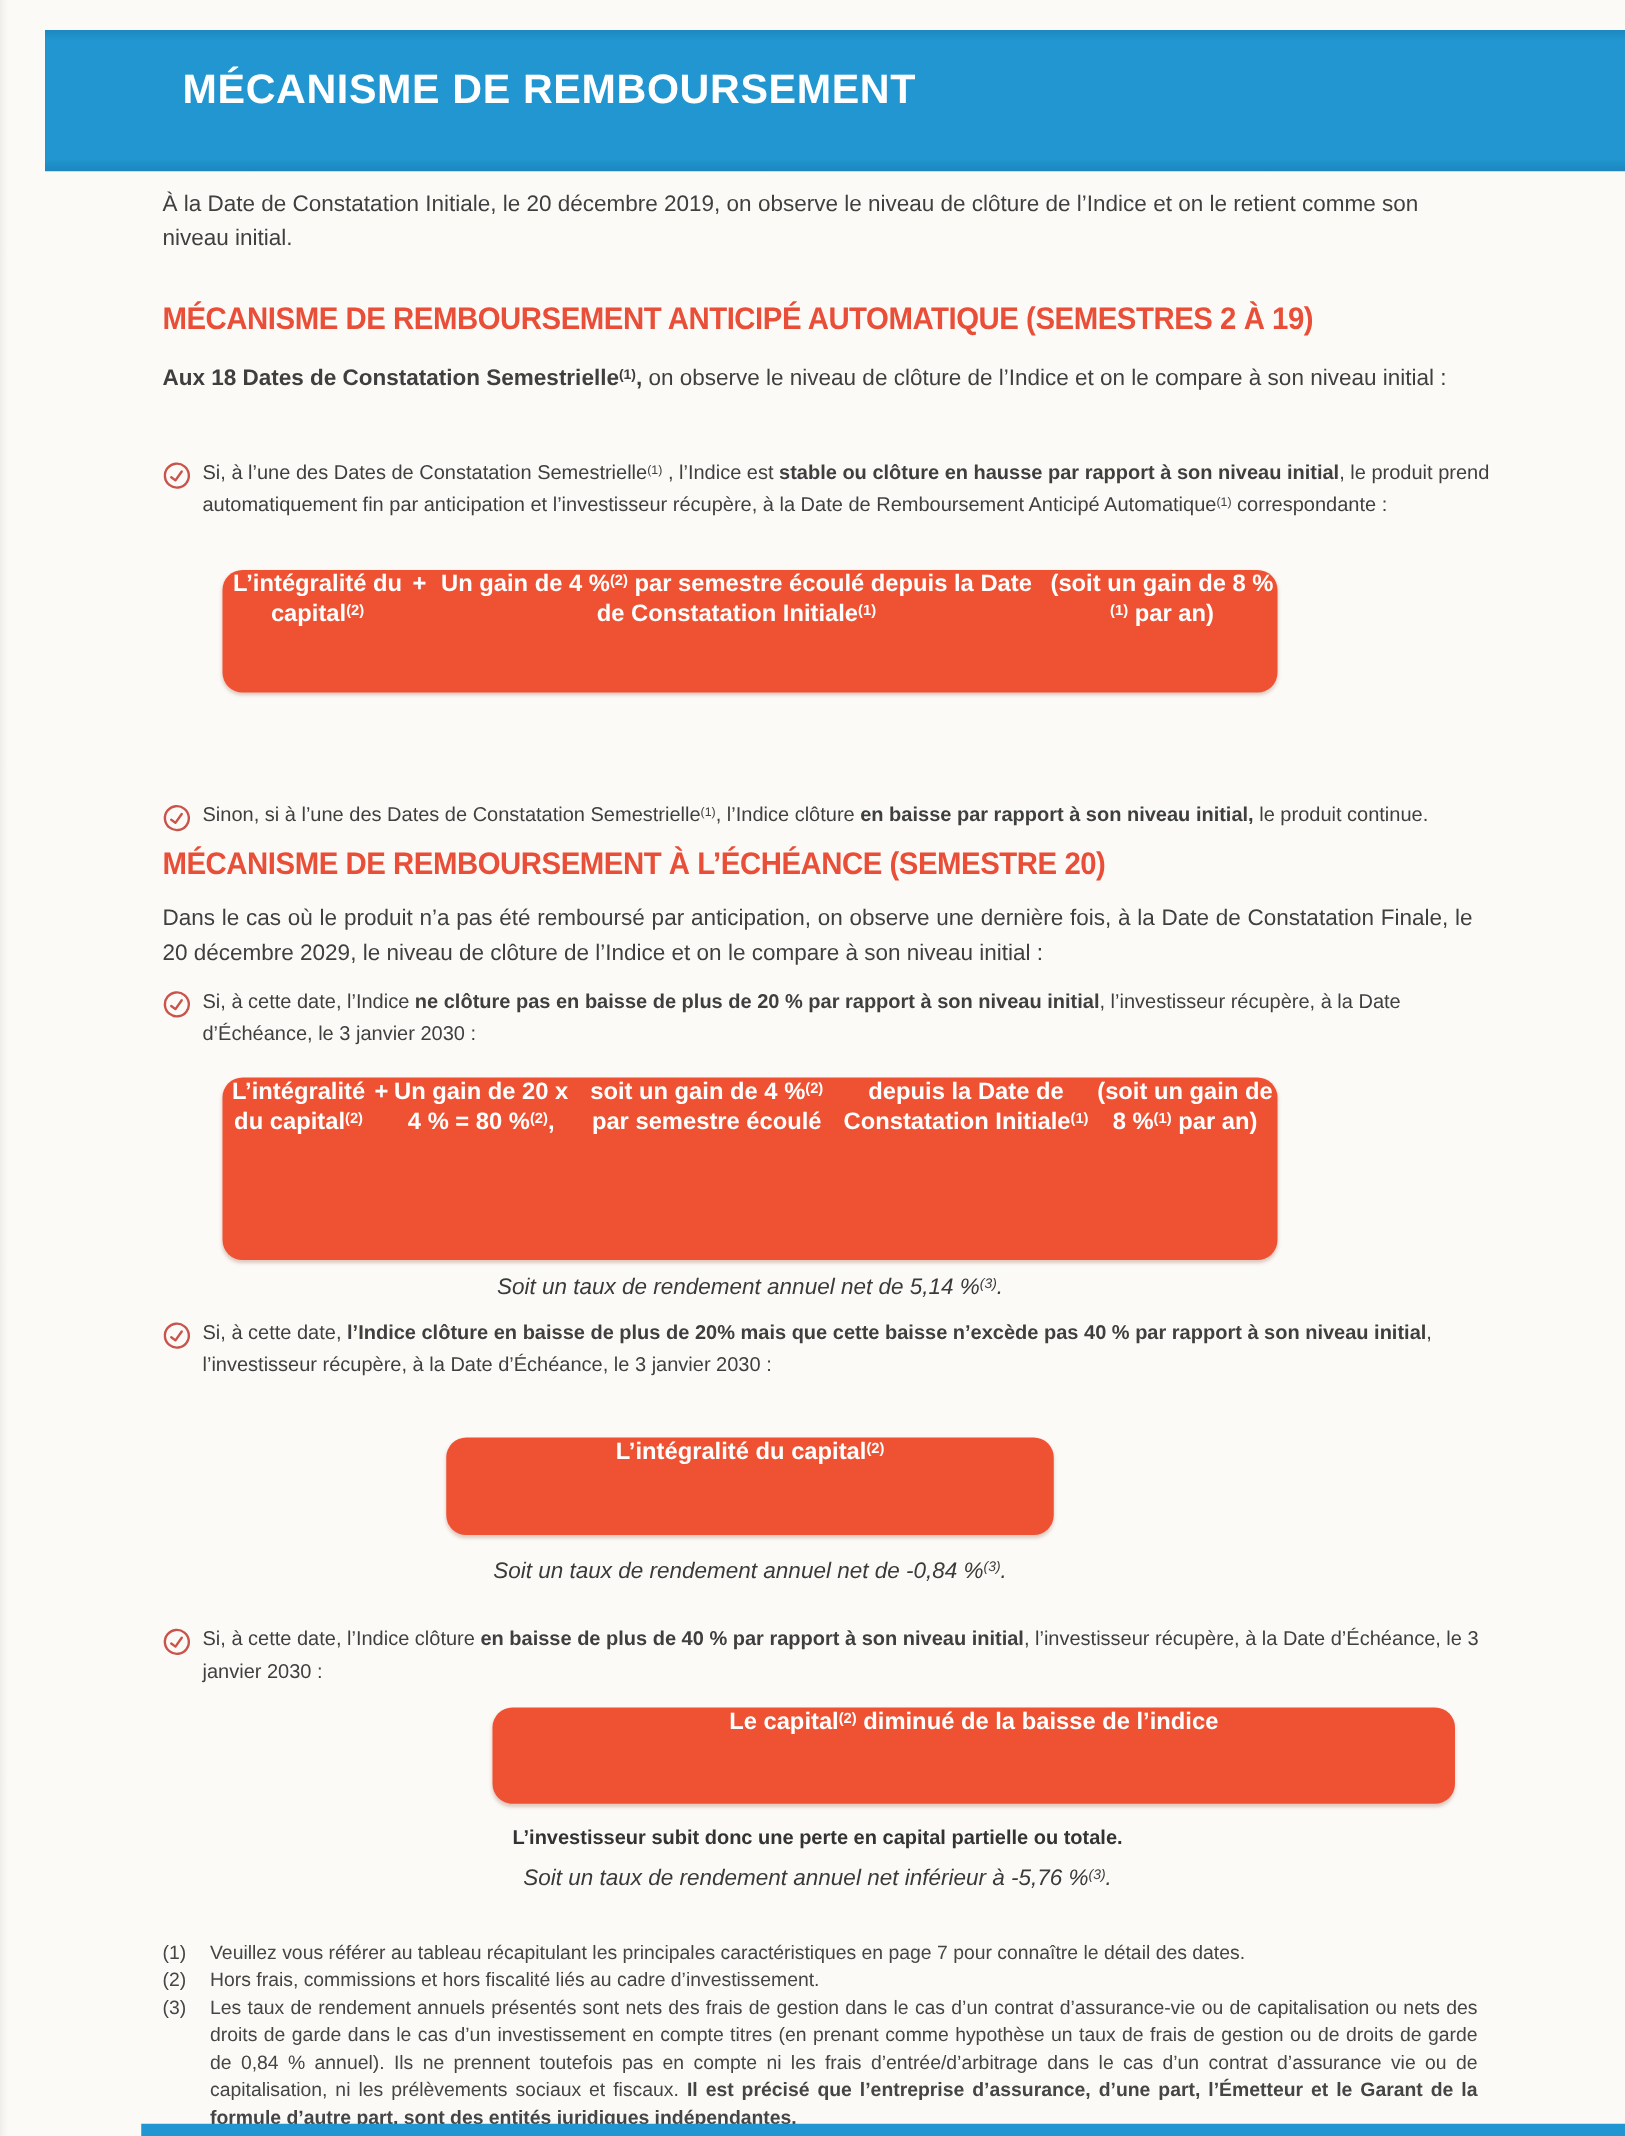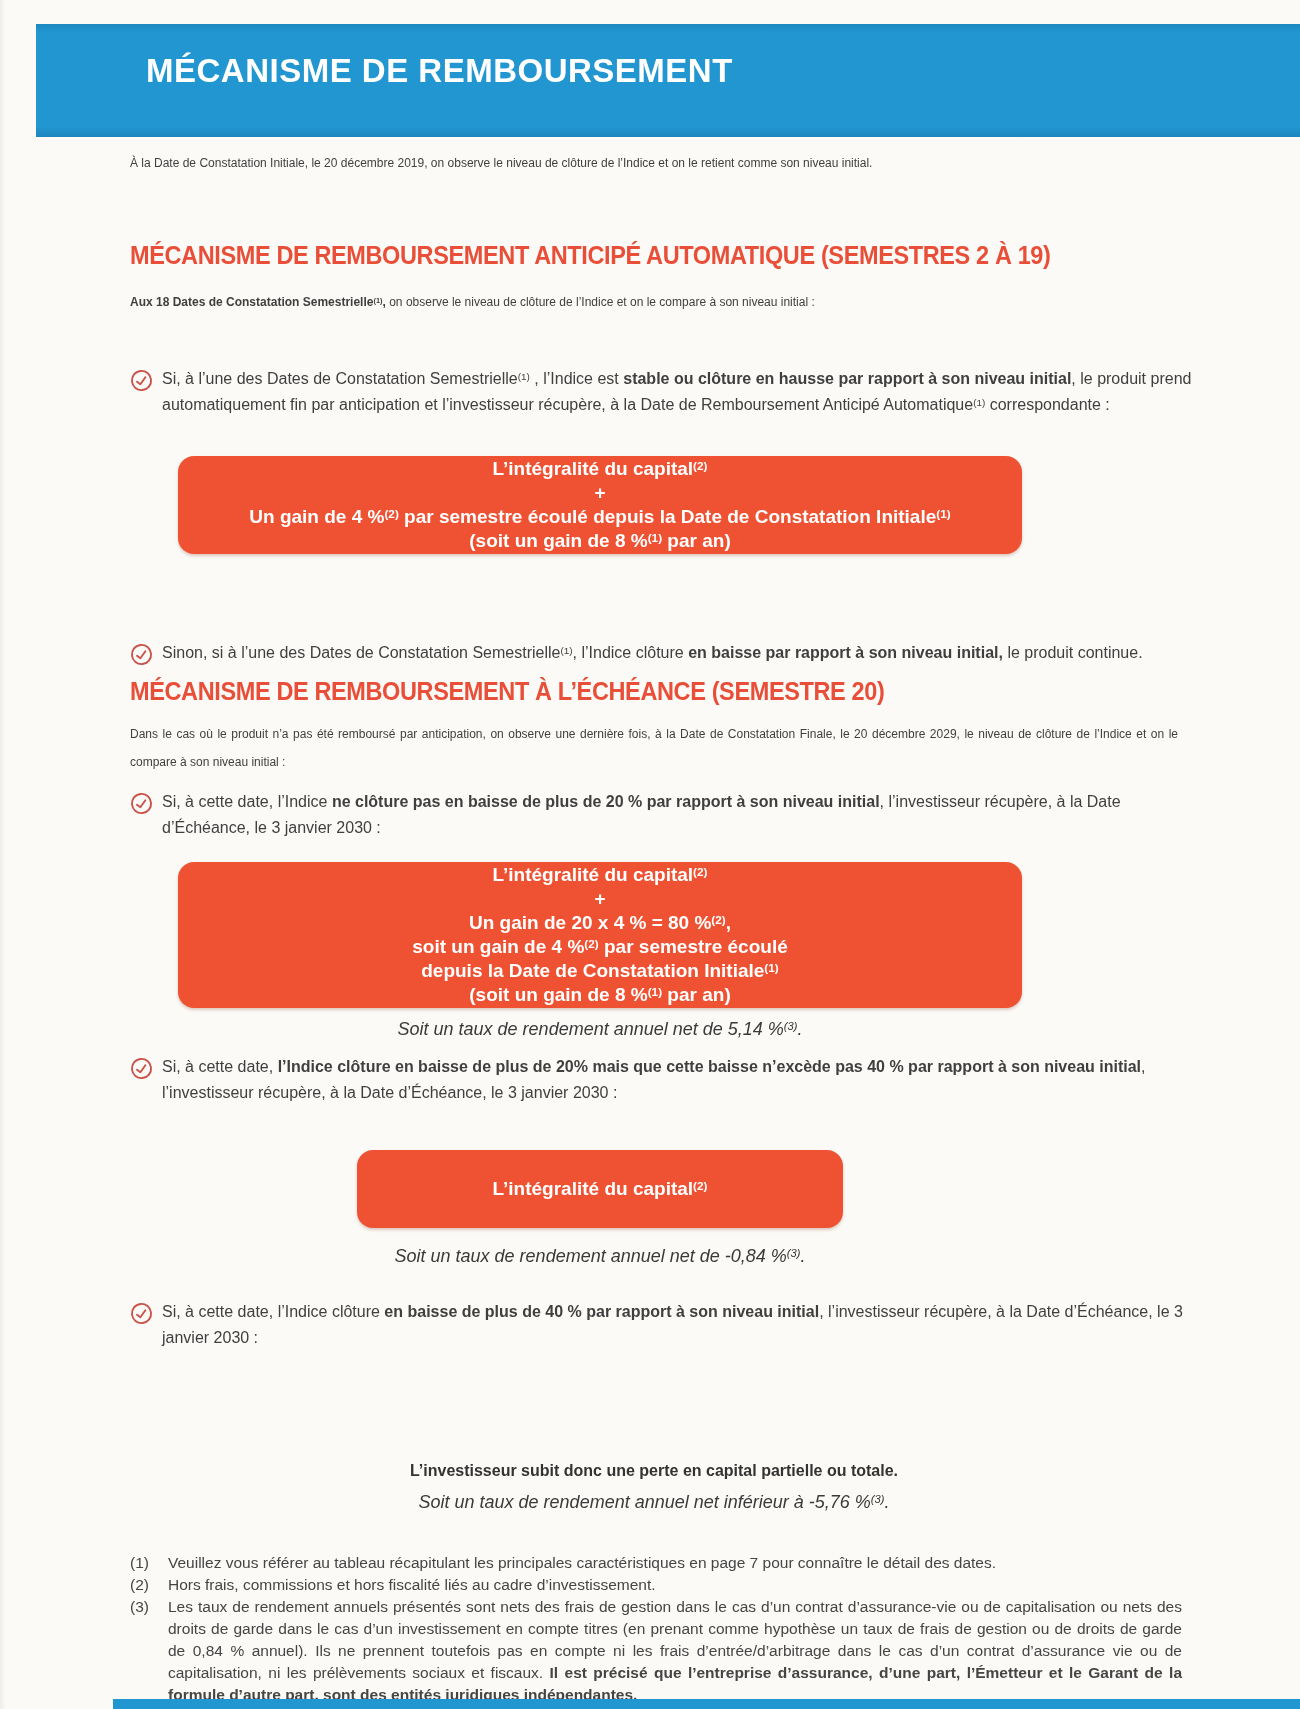--- a/index.html
+++ b/index.html
@@ -8,30 +8,30 @@
         -webkit-font-smoothing:antialiased;}
   .page::before{content:"";position:absolute;inset:0;pointer-events:none;
         background:linear-gradient(90deg,rgba(0,0,0,.05),rgba(0,0,0,0) 6px);}
   
   .banner{position:absolute;top:24px;left:36px;right:0;height:113px;
         background:linear-gradient(180deg,#1d88c0 0,var(--banner-blue,#2196d0) 7%,var(--banner-blue,#2196d0) 91%,#1d86be 100%);}
   .banner h1{margin:0;padding:27px 0 0 110px;font-size:33px;line-height:40px;color:#fff;
         font-weight:bold;letter-spacing:.5px;}
   
   .abs{position:absolute;margin:0;}
-  .body-txt{font-size:12px;line-height:27px;}
+  .body-txt{font-size:18px;line-height:27px;}
   .justify{text-align:justify;}
   .heading{font-size:25px;line-height:30px;font-weight:bold;color:var(--heading-orange,#e94f38);
         letter-spacing:-.4px;transform:scaleX(.94);transform-origin:left center;white-space:nowrap;}
   .bullet{padding-left:32px;font-size:16px;line-height:26px;}
   .check{position:absolute;left:0;top:3px;width:23px;height:23px;color:var(--check-red,#c9544b);
         transform:rotate(-6deg);}
   .check svg{display:block;width:100%;height:100%;}
   .obox{background:var(--box-orange,#ef5233);border-radius:16px;color:#fff;text-align:center;
-        font-weight:bold;font-size:19px;display:flex;flex-direction:column;justify-content:center;
+        font-weight:bold;font-size:19px;display:flex;flex-direction:row;justify-content:center;
         box-shadow:0 2px 3px rgba(140,50,25,.25);}
   .obox .boxline{line-height:24px;min-height:10px;}
   .note{font-size:18px;line-height:26px;font-style:italic;color:#3a3a3a;}
   .center{text-align:center;}
   .concl-b{font-size:16px;line-height:26px;font-weight:bold;color:#333;}
   .footnotes{font-size:15.5px;line-height:22px;color:#454545;}
   .fn{display:flex;}
   .fnnum{width:38px;flex:0 0 38px;}
   .fntext{flex:1;text-align:justify;}
   .b{font-weight:bold;}
@@ -146,20 +146,23 @@
   <div class="abs bullet bul5">
     <span class="check">
       <svg viewBox="0 0 24 24">
           <circle cx="12" cy="12" r="10" fill="none" stroke="currentColor" stroke-width="2"></circle>
           <path d="M7.2 12.8l3.2 3 6-6.8" fill="none" stroke="currentColor" stroke-width="2" stroke-linecap="round" stroke-linejoin="round"></path>
         </svg>
     </span>
     <div class="btext"><span>Si, à cette date, l’Indice clôture </span><span class="b">en baisse de plus de 40 % par rapport à son niveau initial</span><span>, l’investisseur récupère, à la Date d’Échéance, le 3 janvier 2030 :</span></div>
   </div>
 
+  <div class="abs obox box4">
+    <div class="boxline"><span>Le capital</span><sup>(2)</sup><span> diminué de la baisse de l’indice</span></div>
+  </div>
 
   <p class="abs concl1 concl-b center">L’investisseur subit donc une perte en capital partielle ou totale.</p>
   <p class="abs concl2 note center"><span>Soit un taux de rendement annuel net inférieur à -5,76 %</span><sup>(3)</sup><span>.</span></p>
 
   <div class="abs footnotes fns">
     <div class="fn">
       <span class="fnnum">(1)</span>
       <div class="fntext"><span>Veuillez vous référer au tableau récapitulant les principales caractéristiques en page 7 pour connaître le détail des dates.</span></div>
     </div>
     <div class="fn">

